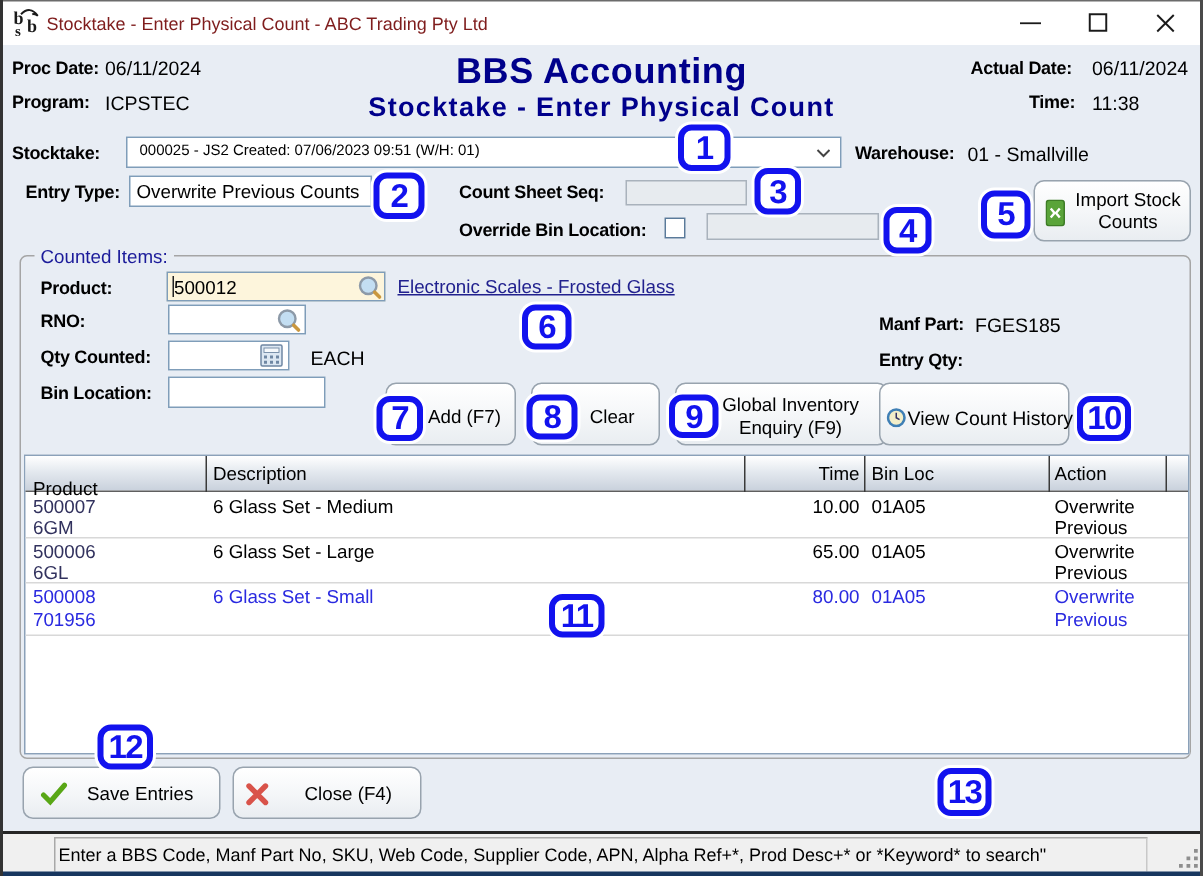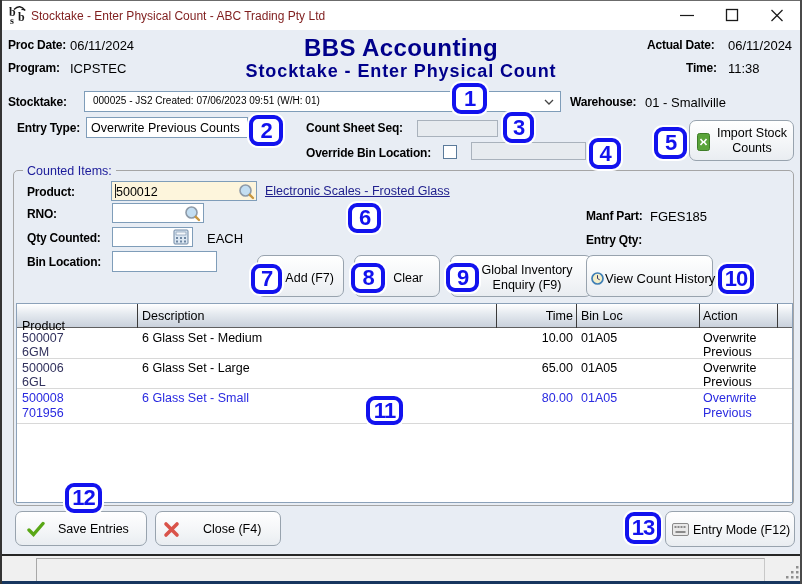--- a/index.html
+++ b/index.html
@@ -175,46 +175,34 @@
   <svg class="abs" style="left:784px;top:564px;" width="16" height="16" viewBox="0 0 16 16">
     <g fill="#8f8f8f">
         <rect x="12" y="2" width="2.5" height="2.5"></rect>
         <rect x="12" y="7" width="2.5" height="2.5"></rect>
         <rect x="7" y="7" width="2.5" height="2.5"></rect>
         <rect x="12" y="12" width="2.5" height="2.5"></rect>
         <rect x="7" y="12" width="2.5" height="2.5"></rect>
         <rect x="2" y="12" width="2.5" height="2.5"></rect>
       </g>
   </svg>
+  <div class="abs" style="left:39px;top:563px;font-size:12px;color:#000;white-space:nowrap;">Enter a BBS Code, Manf Part No, SKU, Web Code, Supplier Code, APN, Alpha Ref+*, Prod Desc+* or *Keyword* to search"</div>
   <div class="abs" style="left:0;top:581px;width:802px;height:3px;background:#17365f;"></div>
 
   <div class="btn" style="left:15px;top:511px;width:132px;height:35px;">
     <svg style="position:absolute;left:11px;top:9px;" width="18" height="17" viewBox="0 0 18 17">
       <path d="M2 9 L6.5 13.5 L16 2.5" fill="none" stroke="#59a716" stroke-width="3.4" stroke-linecap="round"></path>
     </svg>
     <div style="position:absolute;left:42px;top:10px;">Save Entries</div>
   </div>
   <div class="btn" style="left:155px;top:511px;width:126px;height:35px;">
     <svg style="position:absolute;left:7px;top:9px;" width="17" height="17" viewBox="0 0 17 17">
       <path d="M3 3 L14 14 M14 3 L3 14" stroke="#d9534a" stroke-width="3.6" stroke-linecap="round"></path>
     </svg>
     <div style="position:absolute;left:47px;top:10px;">Close (F4)</div>
-  </div>
-  <div class="btn" style="left:665px;top:511px;width:130px;height:36px;">
-    <svg style="position:absolute;left:6px;top:11px;" width="17" height="13" viewBox="0 0 17 13">
-      <rect x="0.5" y="0.5" width="16" height="12" rx="1.5" fill="#e8e8e8" stroke="#8a8a8a"></rect>
-      <g fill="#8a8a8a">
-          <rect x="2.5" y="3" width="2" height="2"></rect>
-          <rect x="5.5" y="3" width="2" height="2"></rect>
-          <rect x="8.5" y="3" width="2" height="2"></rect>
-          <rect x="11.5" y="3" width="2" height="2"></rect>
-          <rect x="3.5" y="8" width="10" height="2"></rect>
-        </g>
-    </svg>
-    <div style="position:absolute;left:27px;top:11px;">Entry Mode (F12)</div>
   </div>
 
   <div class="abs" style="left:0;top:0;width:802px;height:1px;background:#6b6b6b;"></div>
   <div class="abs" style="left:0;top:0;width:2px;height:584px;background:#333;"></div>
   <div class="abs" style="left:800px;top:0;width:2px;height:584px;background:#4a4a4a;"></div>
 
   <div class="co" style="left:452px;top:83px;width:35px;height:31px;">1</div>
   <div class="co" style="left:249px;top:115px;width:34px;height:31px;">2</div>
   <div class="co" style="left:503px;top:112px;width:31px;height:31px;">3</div>
   <div class="co" style="left:589px;top:138px;width:32px;height:31px;">4</div>

